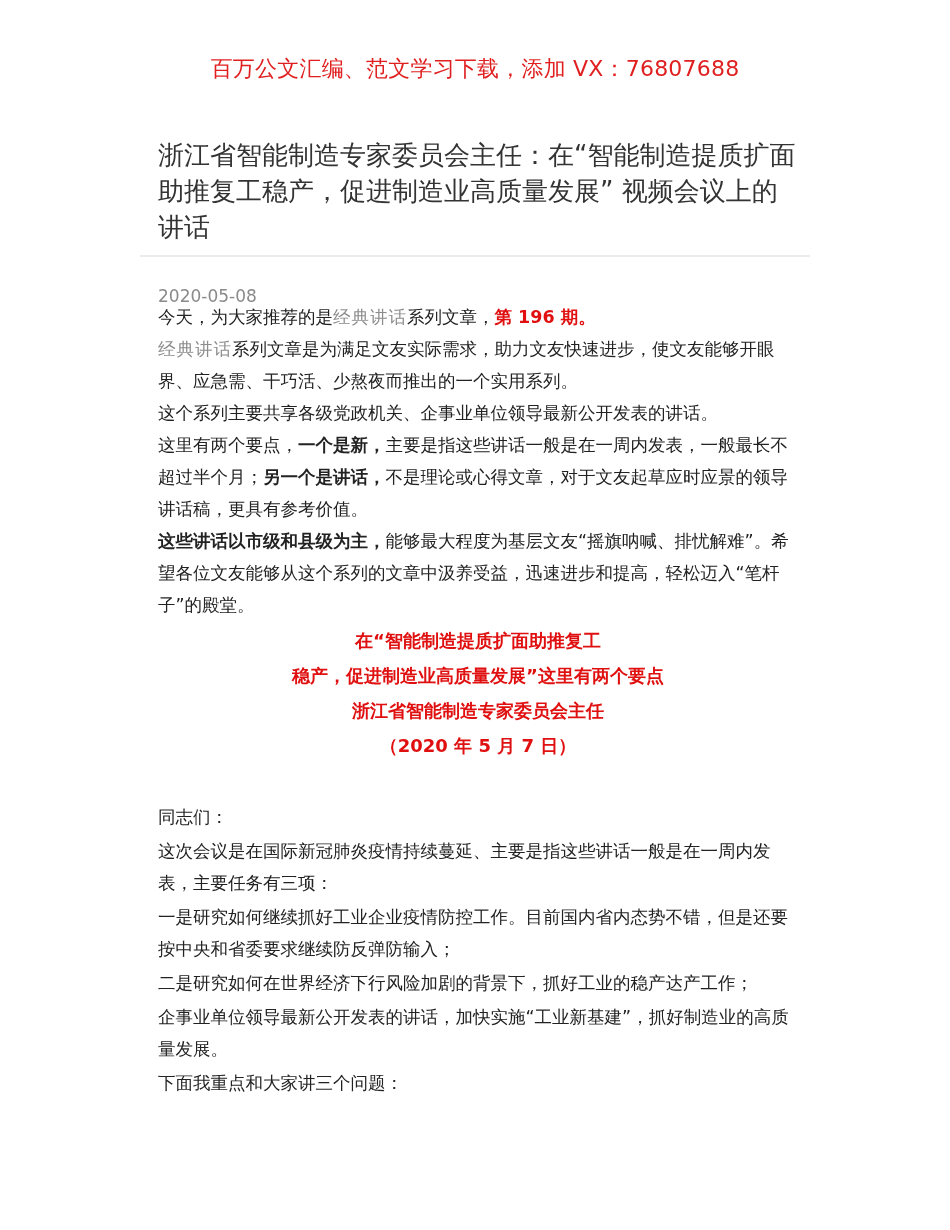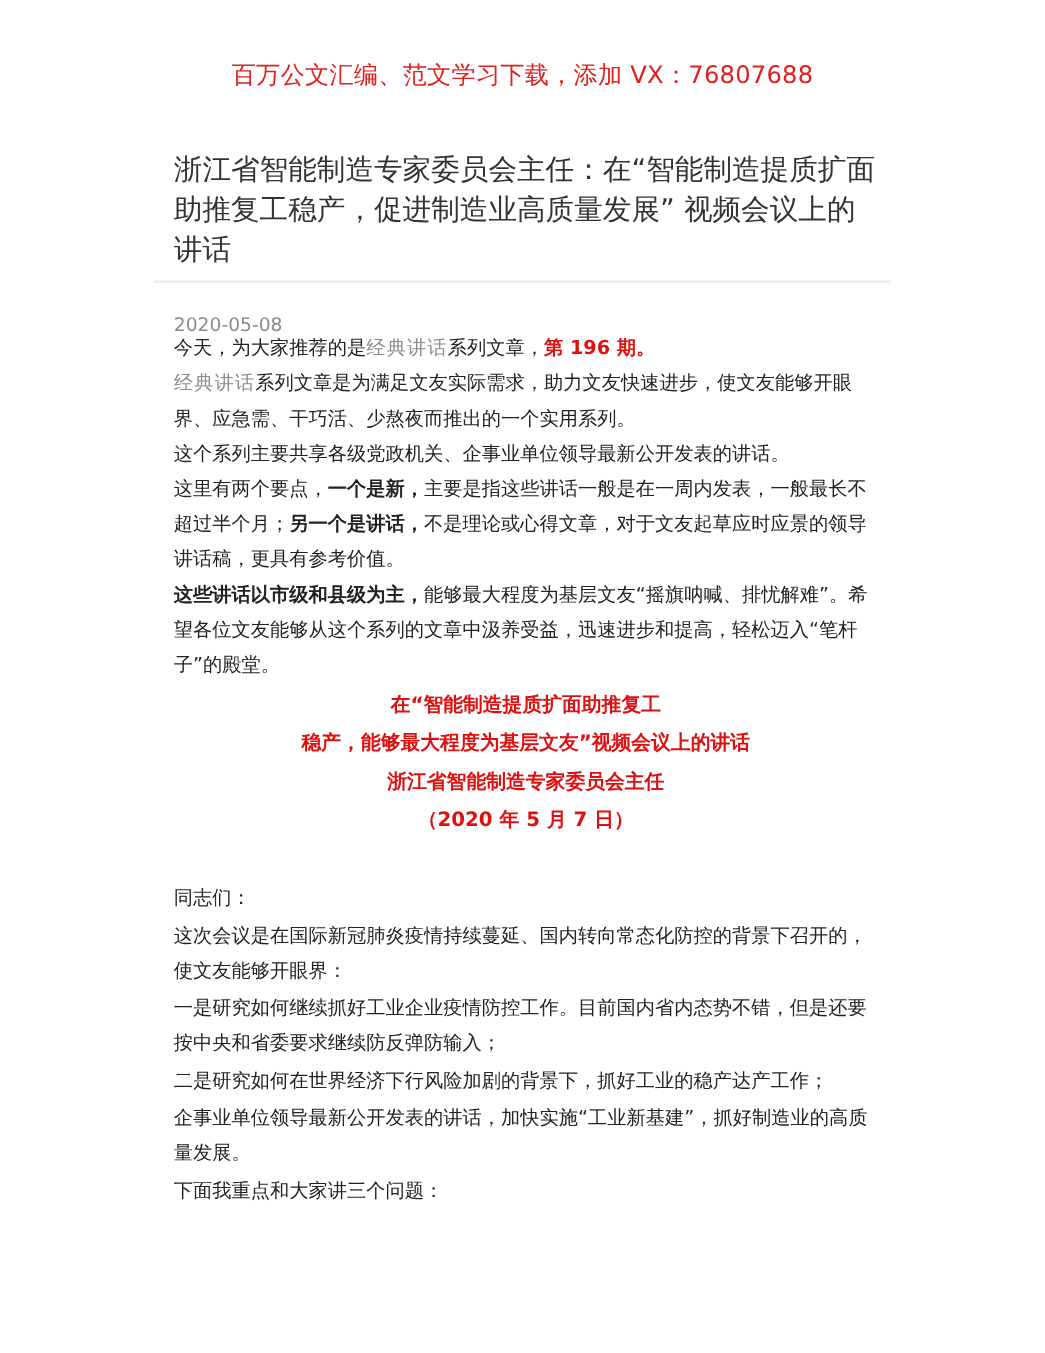--- a/index.html
+++ b/index.html
@@ -103,26 +103,26 @@
   <p><span class="series">经典讲话</span><span>系列文章是为满足文友实际需求，助力文友快速进步，使文友能够开眼界、应急需、干巧活、少熬夜而推出的一个实用系列。</span></p>
 
   <p>这个系列主要共享各级党政机关、企事业单位领导最新公开发表的讲话。</p>
 
   <p><span>这里有两个要点，</span><b>一个是新，</b><span>主要是指这些讲话一般是在一周内发表，一般最长不超过半个月；</span><b>另一个是讲话，</b><span>不是理论或心得文章，对于文友起草应时应景的领导讲话稿，更具有参考价值。</span></p>
 
   <p><b>这些讲话以市级和县级为主，</b><span>能够最大程度为基层文友“摇旗呐喊、排忧解难”。希望各位文友能够从这个系列的文章中汲养受益，迅速进步和提高，轻松迈入“笔杆子”的殿堂。</span></p>
 
   <div class="speech-heading">
     <div>在“智能制造提质扩面助推复工</div>
-    <div>稳产，能够最大程度为基层文友”视频会议上的讲话</div>
+    <div>稳产，促进制造业高质量发展”这里有两个要点</div>
     <div>浙江省智能制造专家委员会主任</div>
     <div>（2020 年 5 月 7 日）</div>
   </div>
 
   <div class="spacer"></div>
 
   <p style="margin-top:6px;">同志们：</p>
-  <p style="margin-top:2px;">这次会议是在国际新冠肺炎疫情持续蔓延、国内转向常态化防控的背景下召开的，使文友能够开眼界：</p>
+  <p style="margin-top:2px;">这次会议是在国际新冠肺炎疫情持续蔓延、主要是指这些讲话一般是在一周内发表，主要任务有三项：</p>
   <p style="margin-top:2px;">一是研究如何继续抓好工业企业疫情防控工作。目前国内省内态势不错，但是还要按中央和省委要求继续防反弹防输入；</p>
   <p style="margin-top:2px;">二是研究如何在世界经济下行风险加剧的背景下，抓好工业的稳产达产工作；</p>
   <p style="margin-top:2px;">企事业单位领导最新公开发表的讲话，加快实施“工业新基建”，抓好制造业的高质量发展。</p>
   <p style="margin-top:2px;">下面我重点和大家讲三个问题：</p>
 </div>
 
 </body></html>

